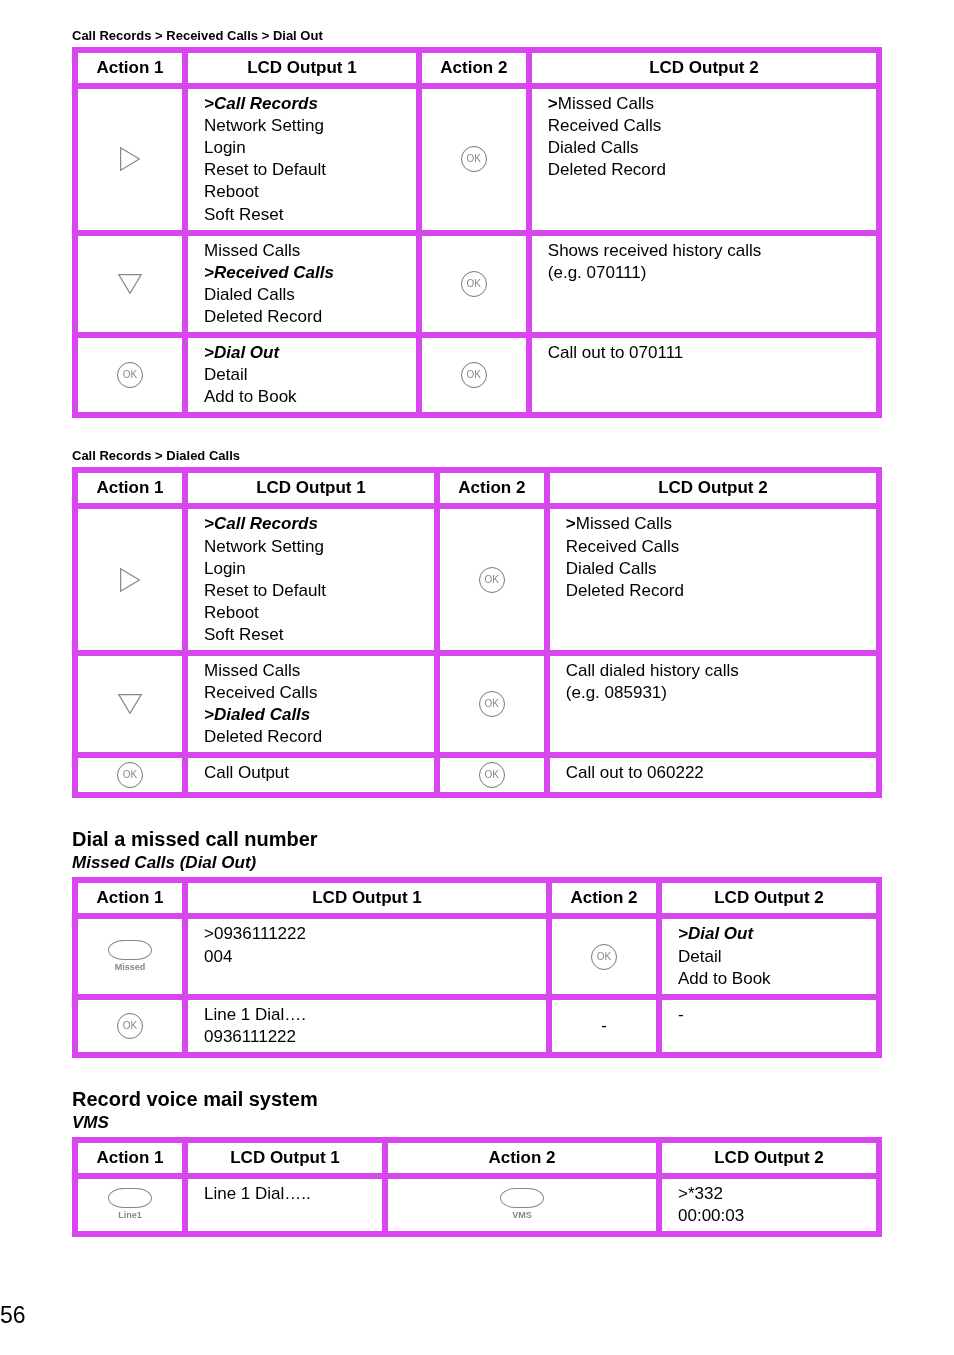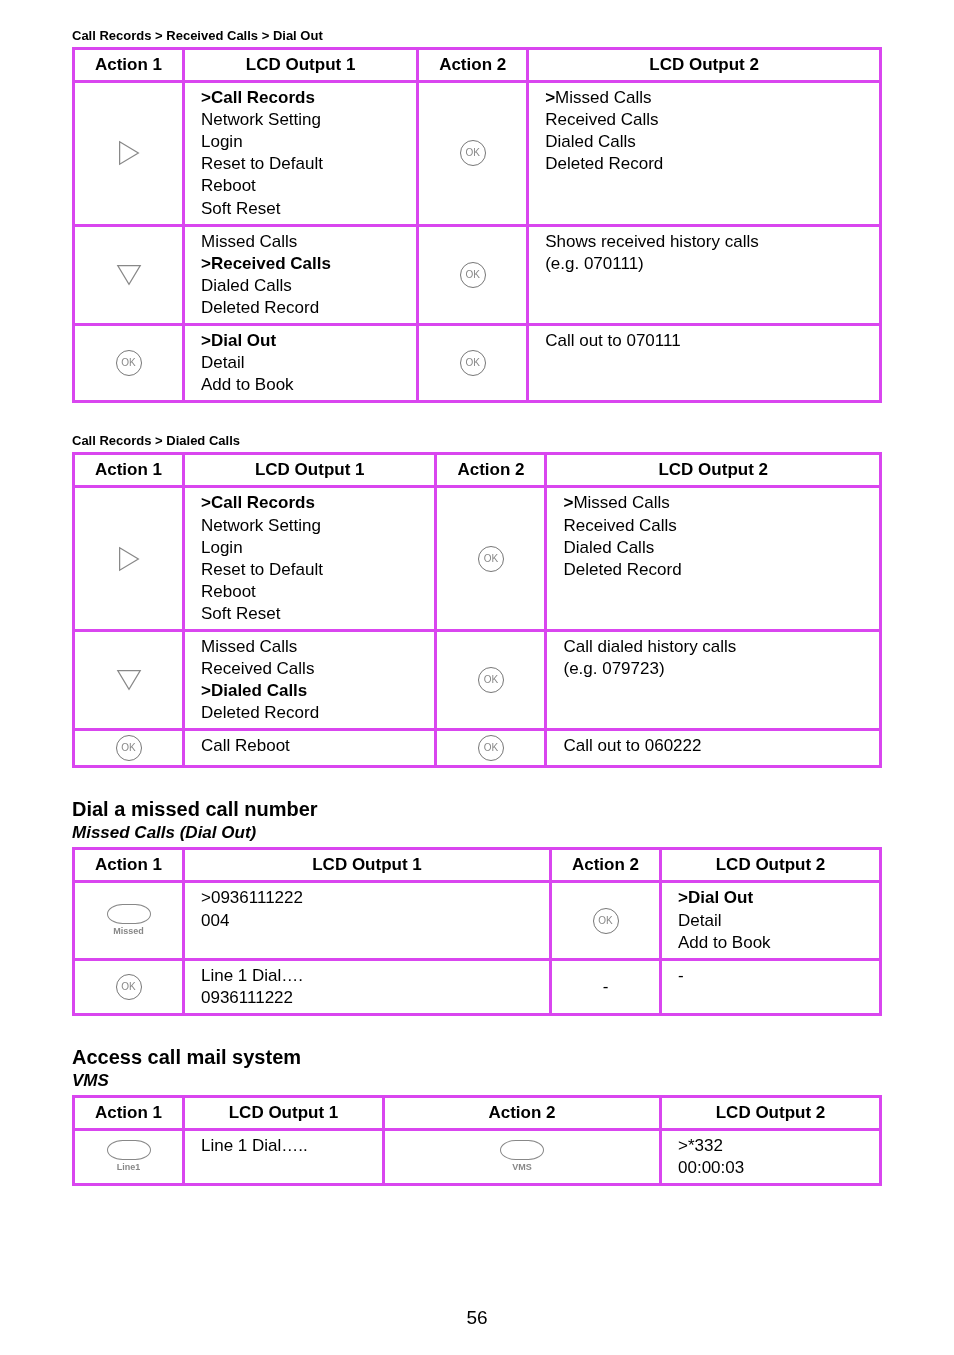--- a/index.html
+++ b/index.html
@@ -32,34 +32,34 @@
     font-style: italic;
     margin: 0 0 4px 0;
   }
   table.tbl {
     border-collapse: collapse;
     width: 100%;
     font-size: 17px;
     line-height: 1.3;
   }
   table.tbl th, table.tbl td {
-    border: 3px solid #d946ef;
+    border: 6px solid #d946ef;
     padding: 4px 16px;
     vertical-align: top;
     text-align: left;
   }
   table.tbl th {
     font-weight: bold;
     text-align: center;
   }
   .cell-center {
     text-align: center !important;
     vertical-align: middle !important;
   }
-  .bi { font-weight: bold; }
+  .bi { font-weight: bold; font-style: italic; }
   .b  { font-weight: bold; }
 
   
   .icon-svg { width: 30px; height: 30px; display: inline-block; vertical-align: middle; }
   .icon-ok {
     display: inline-block;
     border: 1px solid #777;
     border-radius: 50%;
     width: 26px; height: 26px;
     line-height: 24px;
@@ -90,22 +90,22 @@
     font-family: Arial, sans-serif;
     font-weight: bold;
   }
   .col-action1 { width: 110px; }
   .col-action2 { width: 110px; }
 
   .page-number {
     position: absolute;
     bottom: 26px;
     left: 0; right: 0;
-    text-align: center;
-    font-size: 19px;
+    text-align: left;
+    font-size: 23px;
   }
   .section-gap { height: 30px; }
 </style>
 </head>
 <body>
 
 <div class="page">
 
   <div class="subtitle">Call Records &gt; Received Calls &gt; Dial Out</div>
 
@@ -247,30 +247,30 @@
           <span>Missed Calls</span><br>
           <span>Received Calls</span><br>
           <span class="bi">&gt;Dialed Calls</span><br>
           <span>Deleted Record</span>
         </td>
         <td class="cell-center">
           <span class="icon-ok">OK</span>
         </td>
         <td>
           <span>Call dialed history calls</span><br>
-          <span>(e.g. 079723)</span>
-        </td>
-      </tr>
-
-      <tr>
-        <td class="cell-center">
-          <span class="icon-ok">OK</span>
-        </td>
-        <td>
-          <span>Call Reboot</span>
+          <span>(e.g. 085931)</span>
+        </td>
+      </tr>
+
+      <tr>
+        <td class="cell-center">
+          <span class="icon-ok">OK</span>
+        </td>
+        <td>
+          <span>Call Output</span>
         </td>
         <td class="cell-center">
           <span class="icon-ok">OK</span>
         </td>
         <td>
           <span>Call out to 060222</span>
         </td>
       </tr>
     </tbody>
   </table>
@@ -331,21 +331,21 @@
         </td>
         <td>
           <span>-</span>
         </td>
       </tr>
     </tbody>
   </table>
 
   <div class="section-gap"></div>
 
-  <div class="section-title">Access call mail system</div>
+  <div class="section-title">Record voice mail system</div>
   <div class="subtitle-italic">VMS</div>
 
   <table class="tbl">
     <colgroup>
       <col class="col-action1">
         <col style="width:200px">
         <col>
         <col style="width:220px">
     </colgroup>
     <thead>

